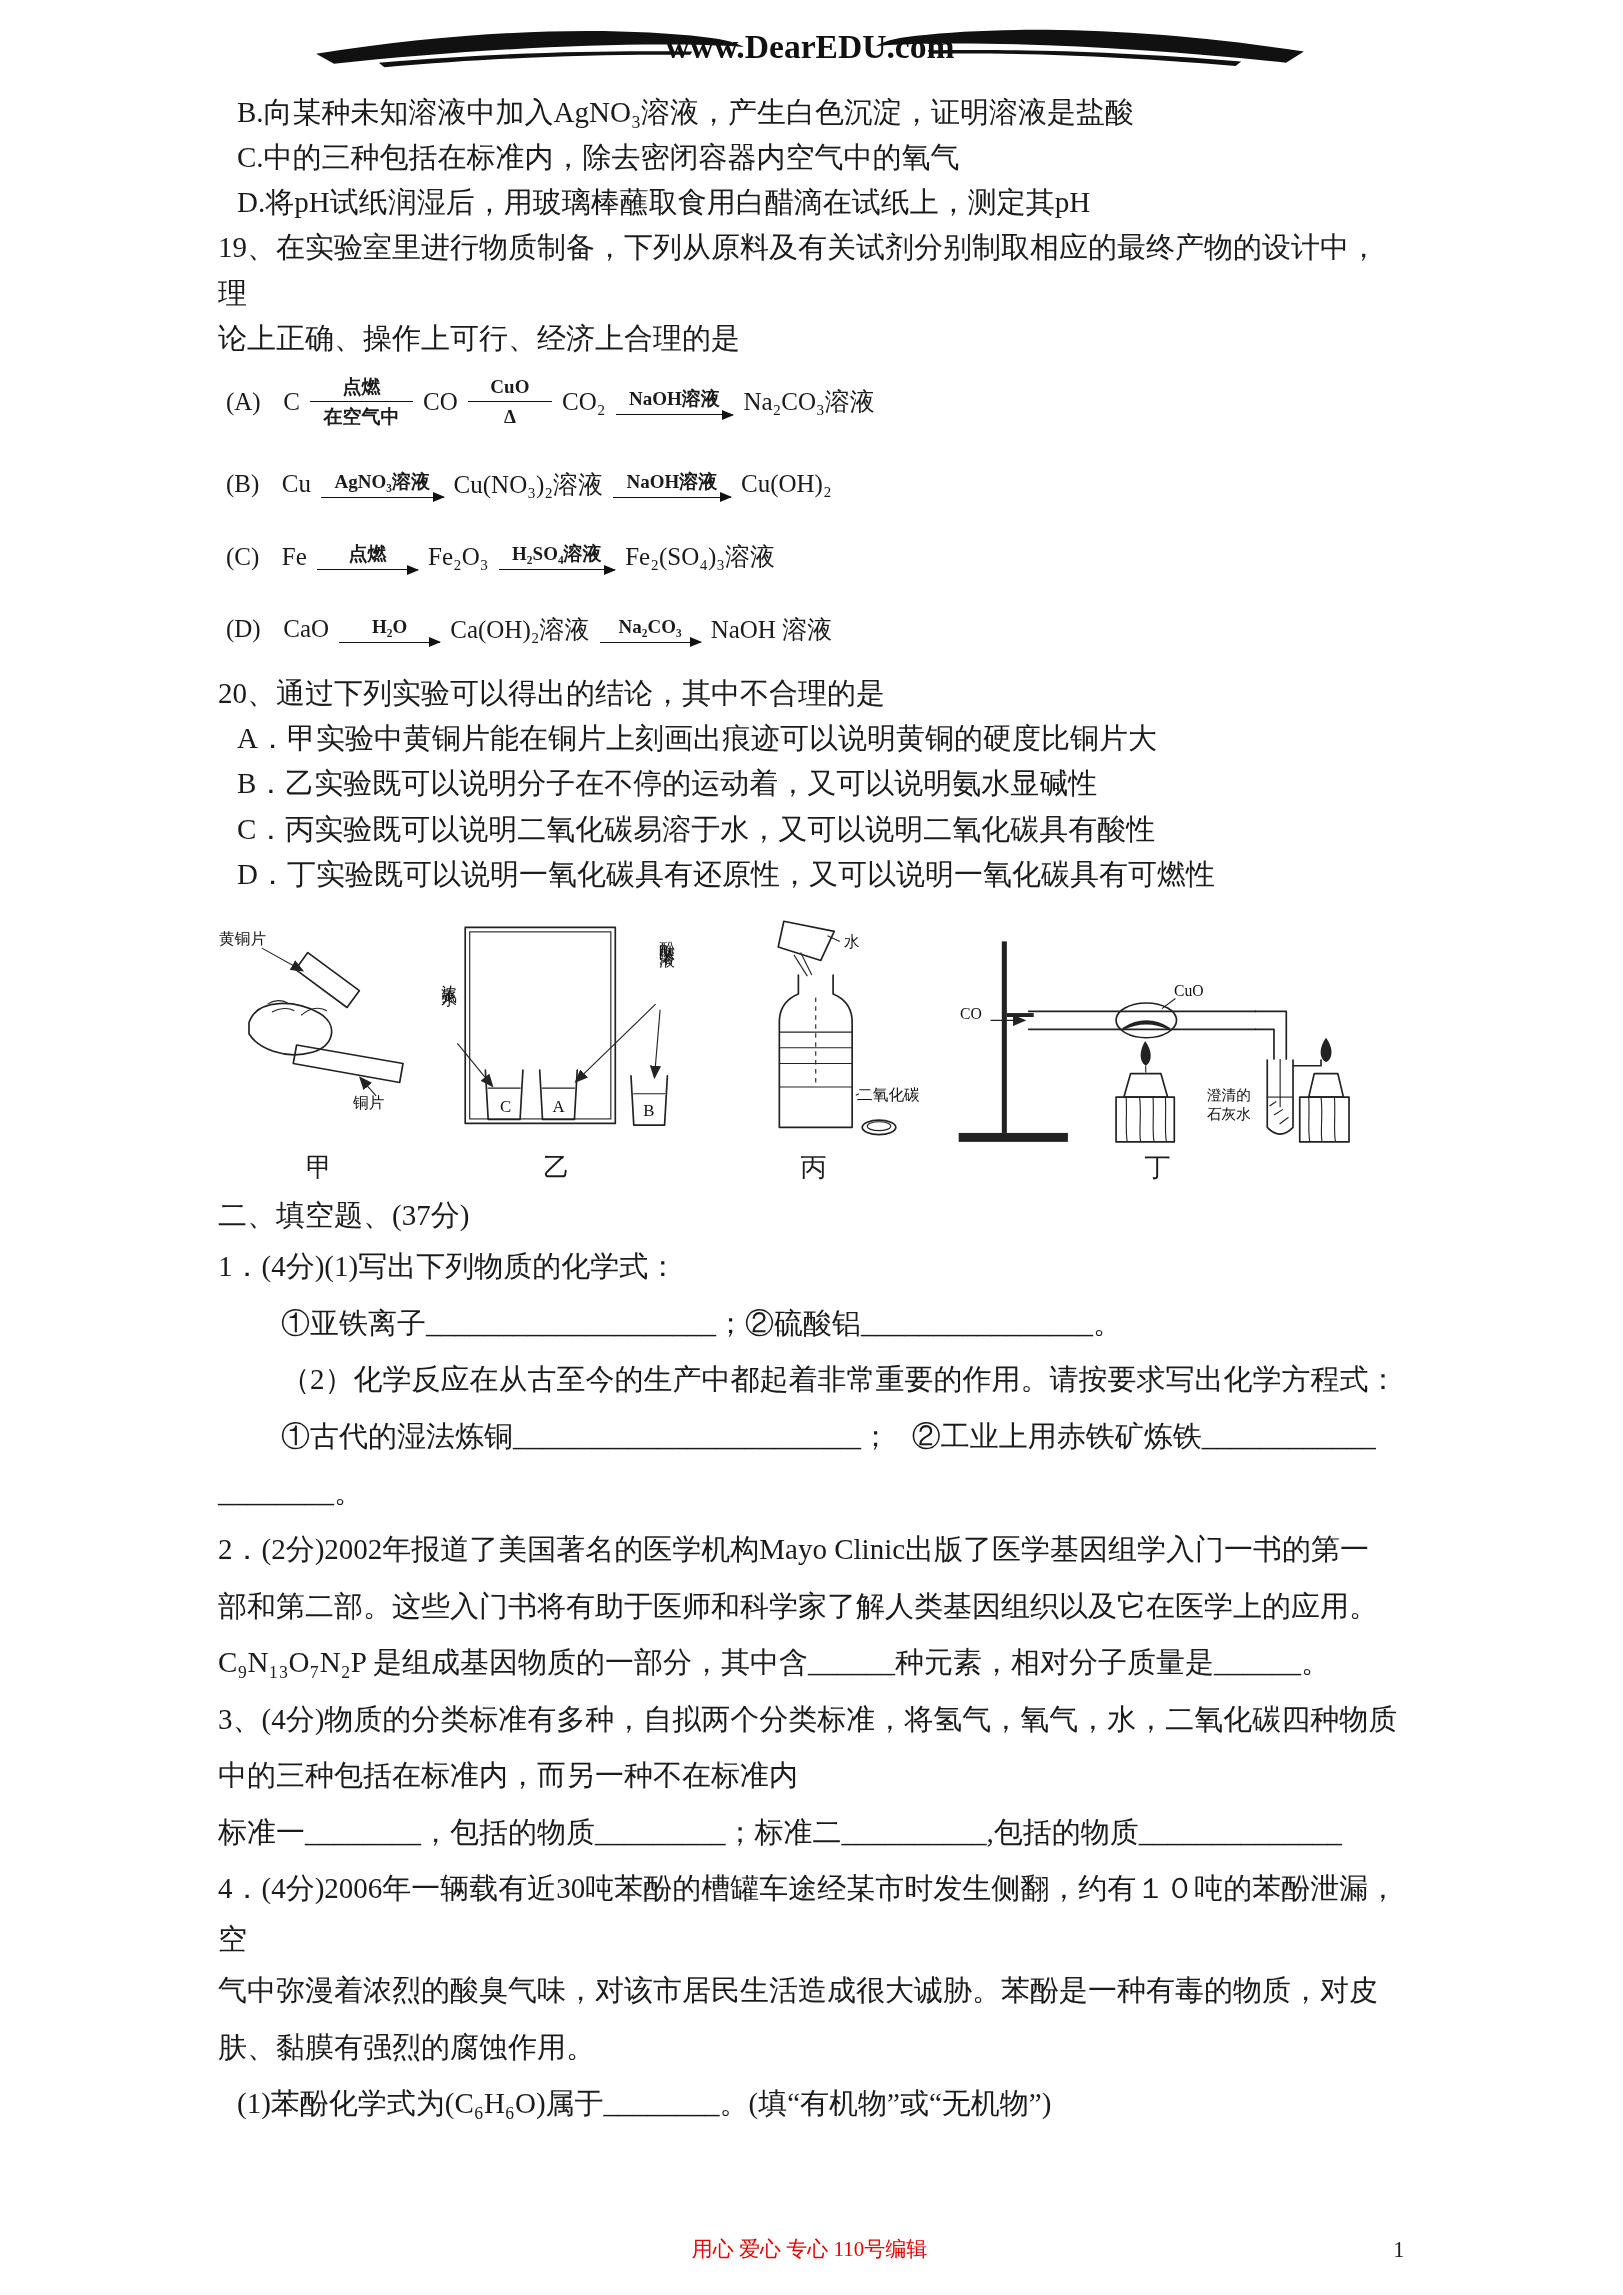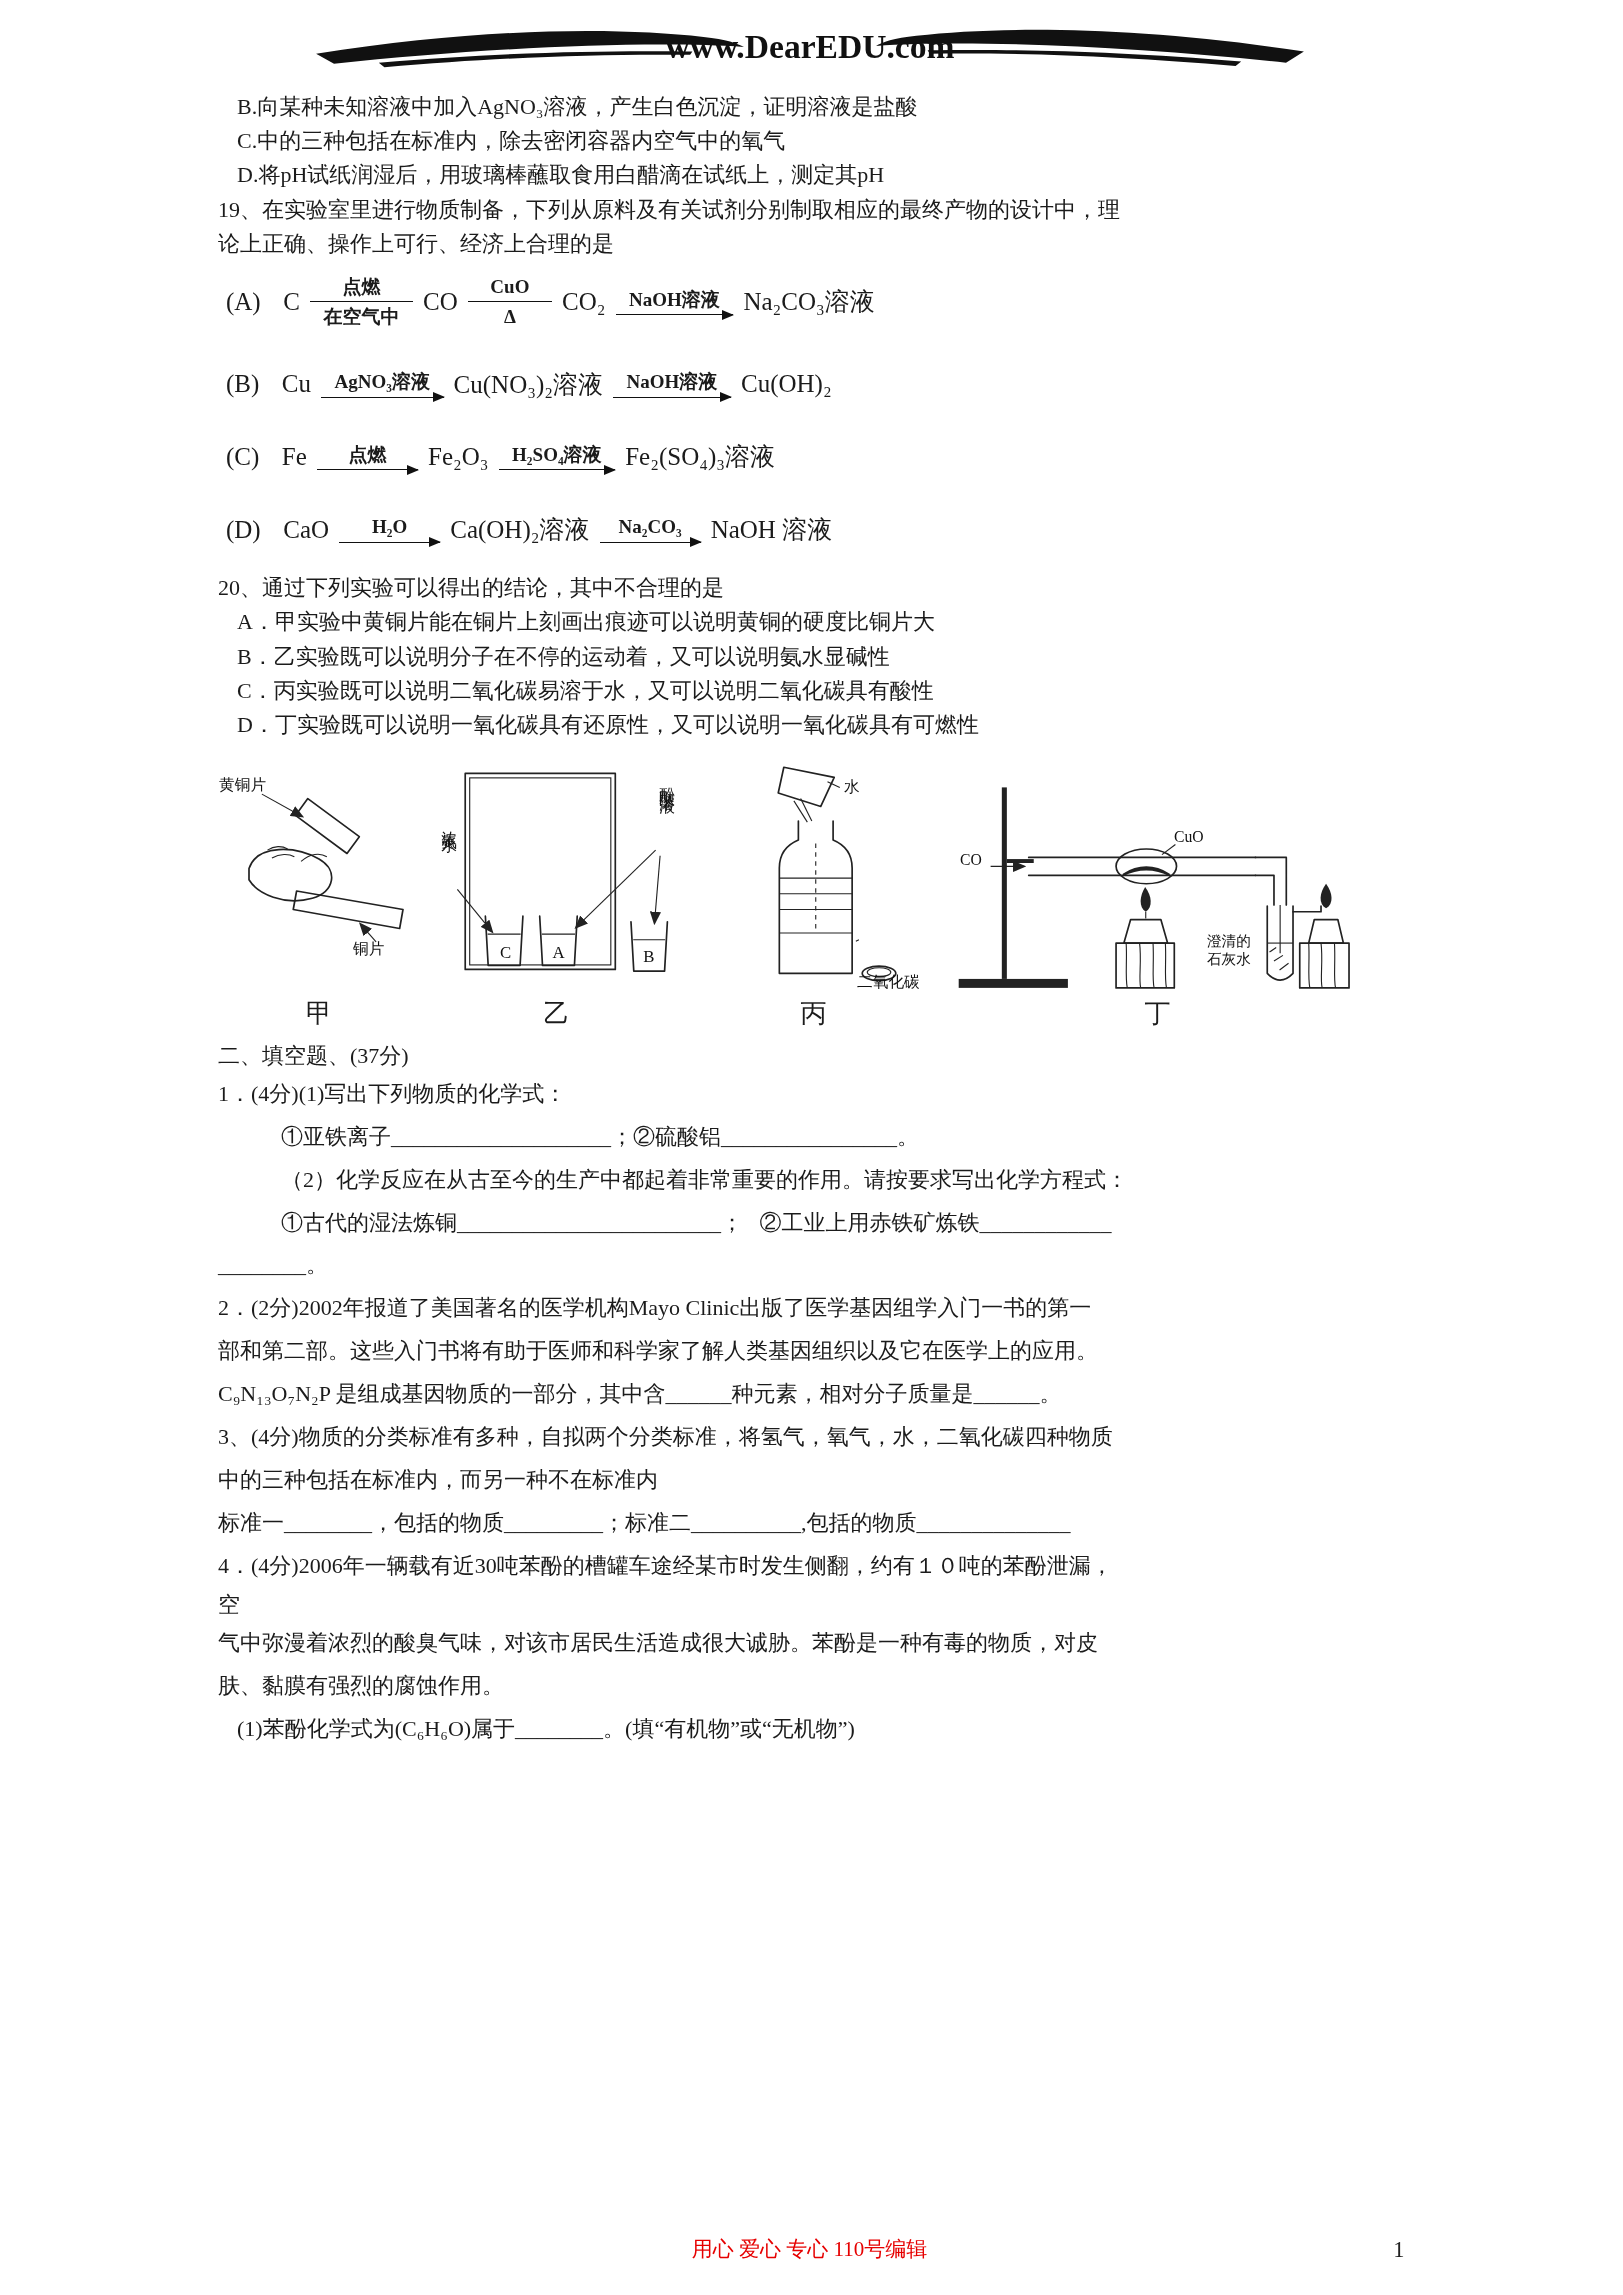--- a/index.html
+++ b/index.html
@@ -6,21 +6,21 @@
   .page {
     width:1623px; height:2295px; box-sizing:border-box; background:#fff;
     color:#1b1b1b; font-family:"Liberation Serif","DejaVu Serif",serif;
     padding:19px 222px 29px 218px; display:flex; flex-direction:column; overflow:hidden;
   }
   
   .brand { display:flex; justify-content:center; margin-bottom:14.6px; }
   .brand svg { display:block; }
   .logo-text { font-size:60px; font-weight:bold; font-family:"Liberation Serif",serif; }
   
-  .ln { margin:0; font-size:22px; line-height:1.56; white-space:pre-wrap; }
+  .ln { margin:0; font-size:29px; line-height:1.56; white-space:pre-wrap; }
   .opt { padding-left:19px; }
   .ind2 { padding-left:63px; }
   .roomy { line-height:1.95; }
   
   .eq { display:flex; align-items:center; margin:14.6px 0 25px 7.9px; font-size:25px; }
   .eqlabel { margin-right:17px; }
   .term { margin:0 5.6px; white-space:nowrap; }
   .rxn { display:inline-flex; flex-direction:column; align-items:center; margin:0 4.5px; }
   .rxn .top,.rxn .bot { font-size:19px; font-weight:700; line-height:1.15; padding:0 13.5px; white-space:nowrap; }
   .rxn .top { padding-bottom:3.9px; }
@@ -211,21 +211,21 @@
         <line class="thin" x1="154" y1="202" x2="284" y2="202"></line>
         <line class="thin" x1="154" y1="230" x2="284" y2="230"></line>
         <line class="thin" x1="154" y1="258" x2="284" y2="258"></line>
         <line class="thin" x1="219" y1="140" x2="219" y2="300" stroke-dasharray="8 8"></line>
         <line class="thin" x1="154" y1="300" x2="284" y2="300"></line>
         <line class="thin" x1="296" y1="312" x2="284" y2="318" stroke-dasharray="6 6"></line>
         <ellipse class="s" cx="332" cy="372" rx="30" ry="13"></ellipse>
         <ellipse class="thin" cx="332" cy="370" rx="21" ry="8"></ellipse>
       </svg>
       <span class="flabel" style="left:151px; top:12.3px;">水</span>
-      <span class="flabel" style="left:164px; top:166px;margin-top:41px;">二氧化碳</span>
+      <span class="flabel" style="left:164px; top:166px;">二氧化碳</span>
       <div class="figcap">丙</div>
     </div>
 
     <div class="figure">
       <svg width="415" height="224" viewBox="0 0 740 400">
         <defs>
             <marker id="ahD" markerWidth="12" markerHeight="10" refX="10" refY="5" orient="auto">
               <path d="M0,0 L12,5 L0,10 Z" fill="#222"></path>
             </marker>
           </defs>

